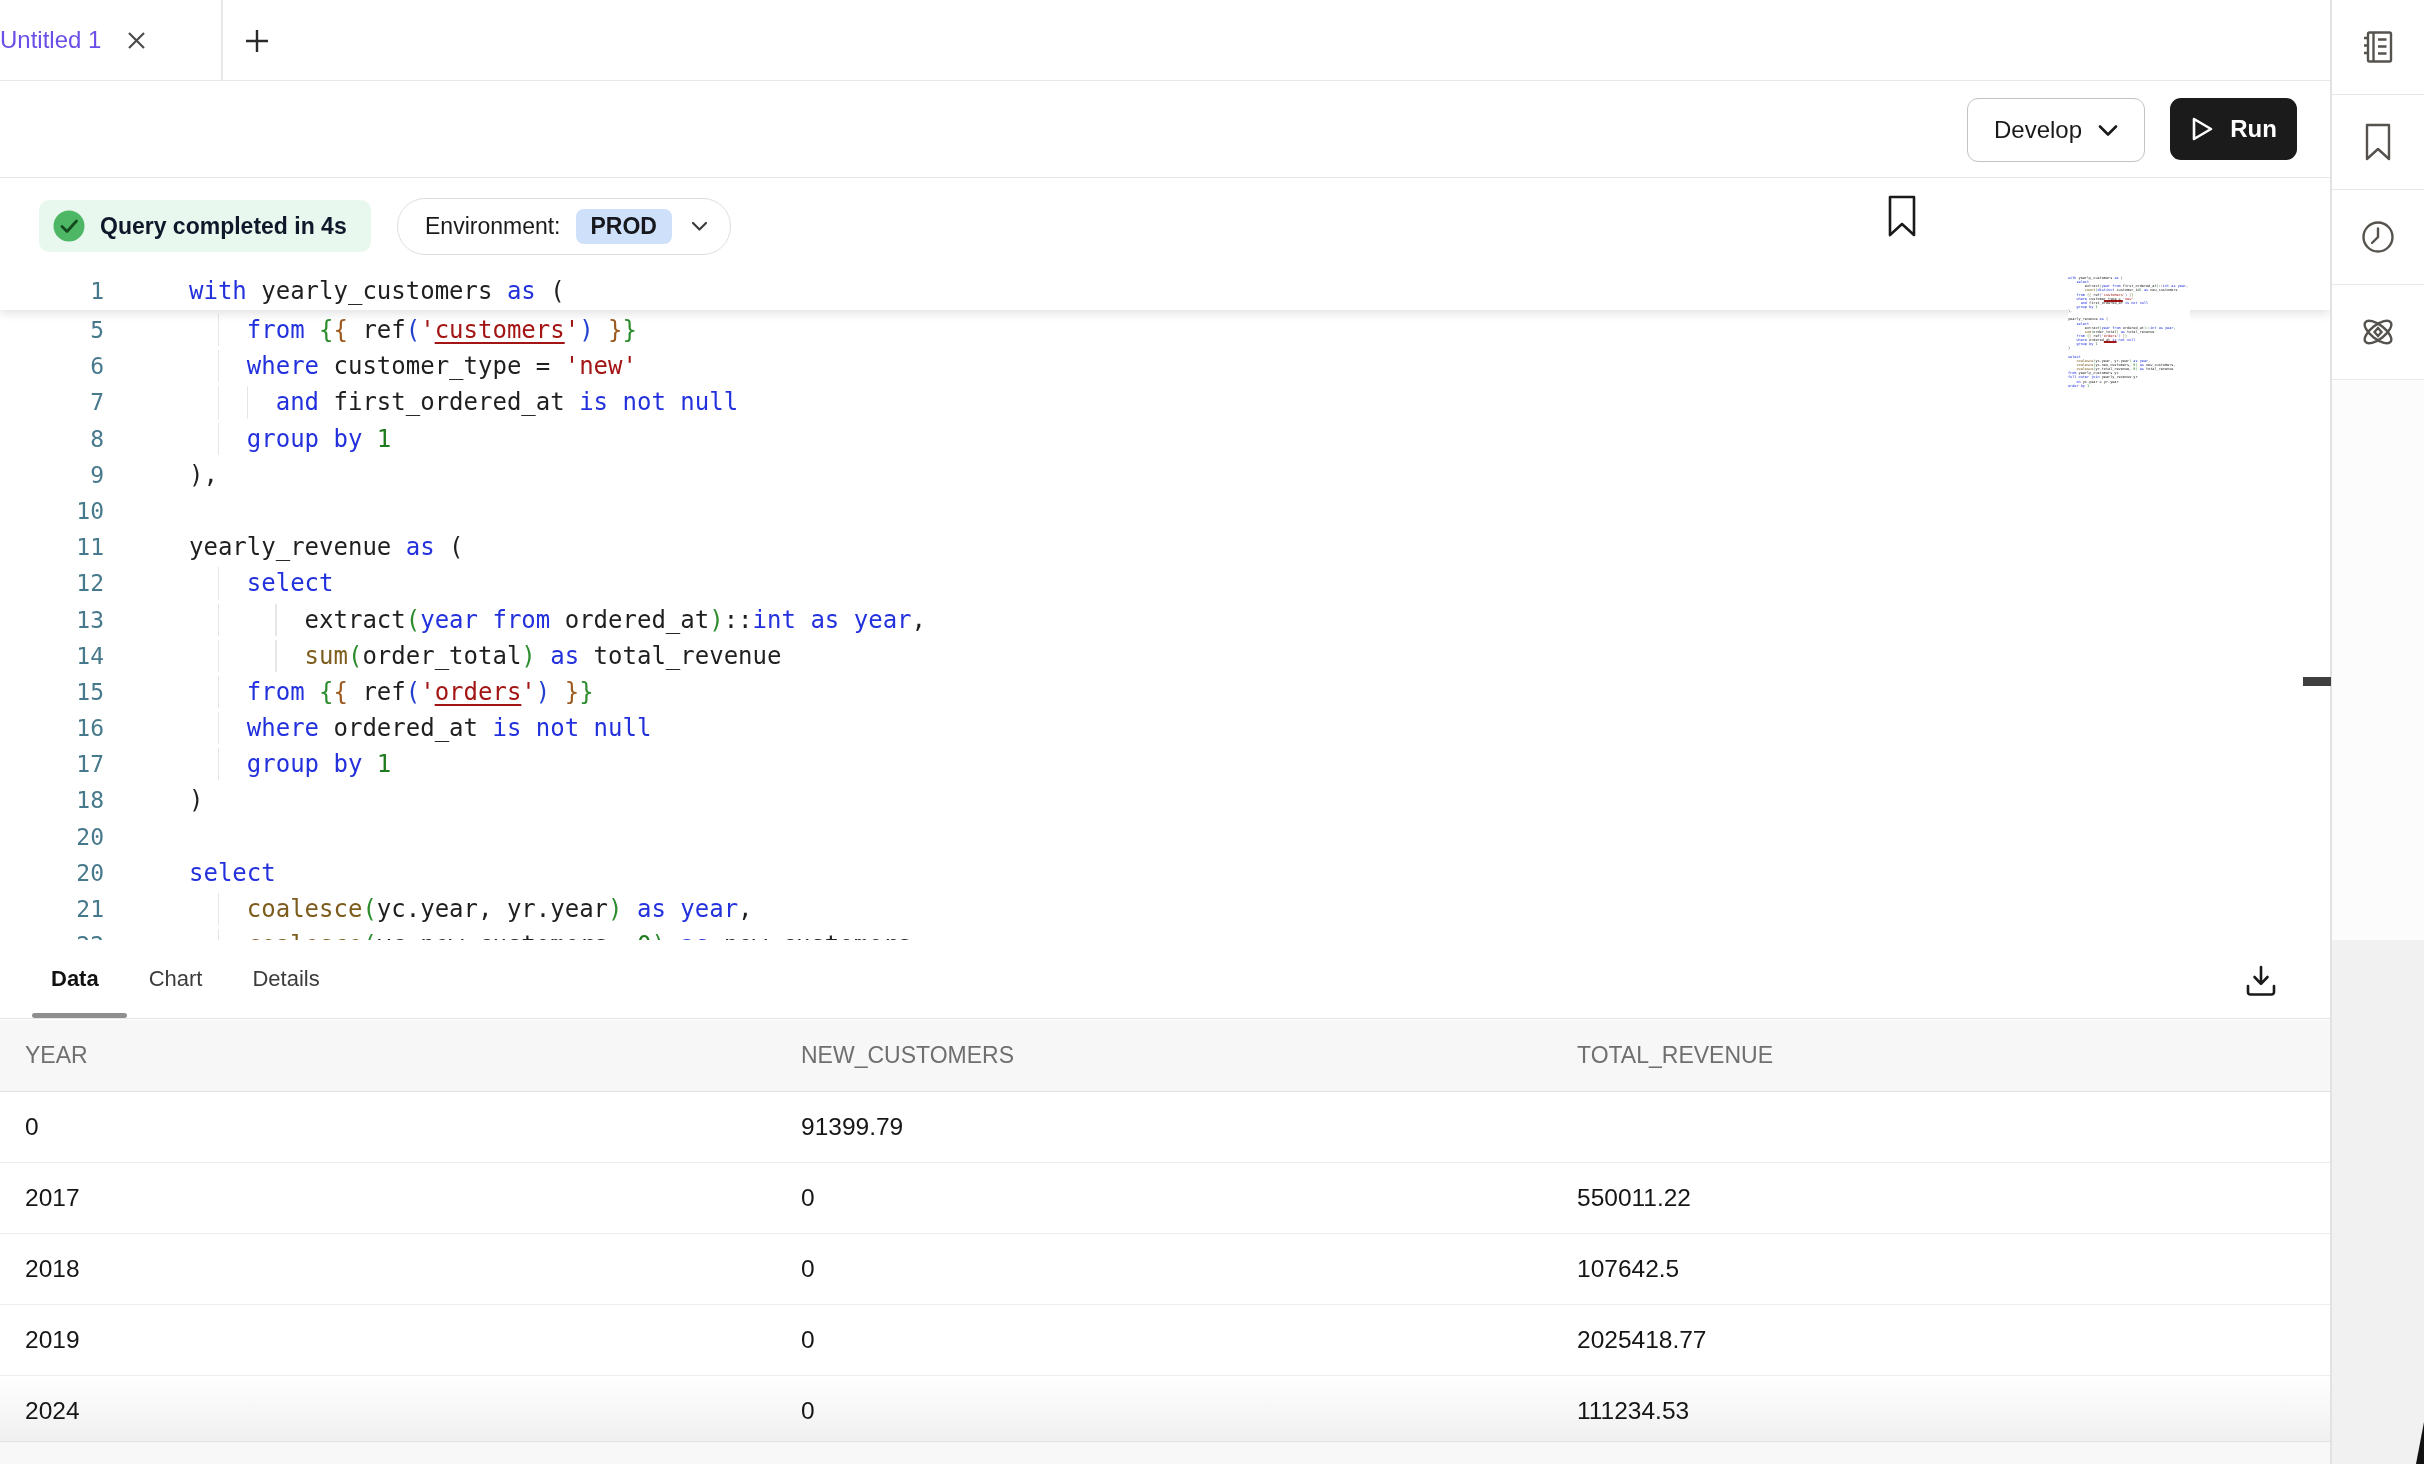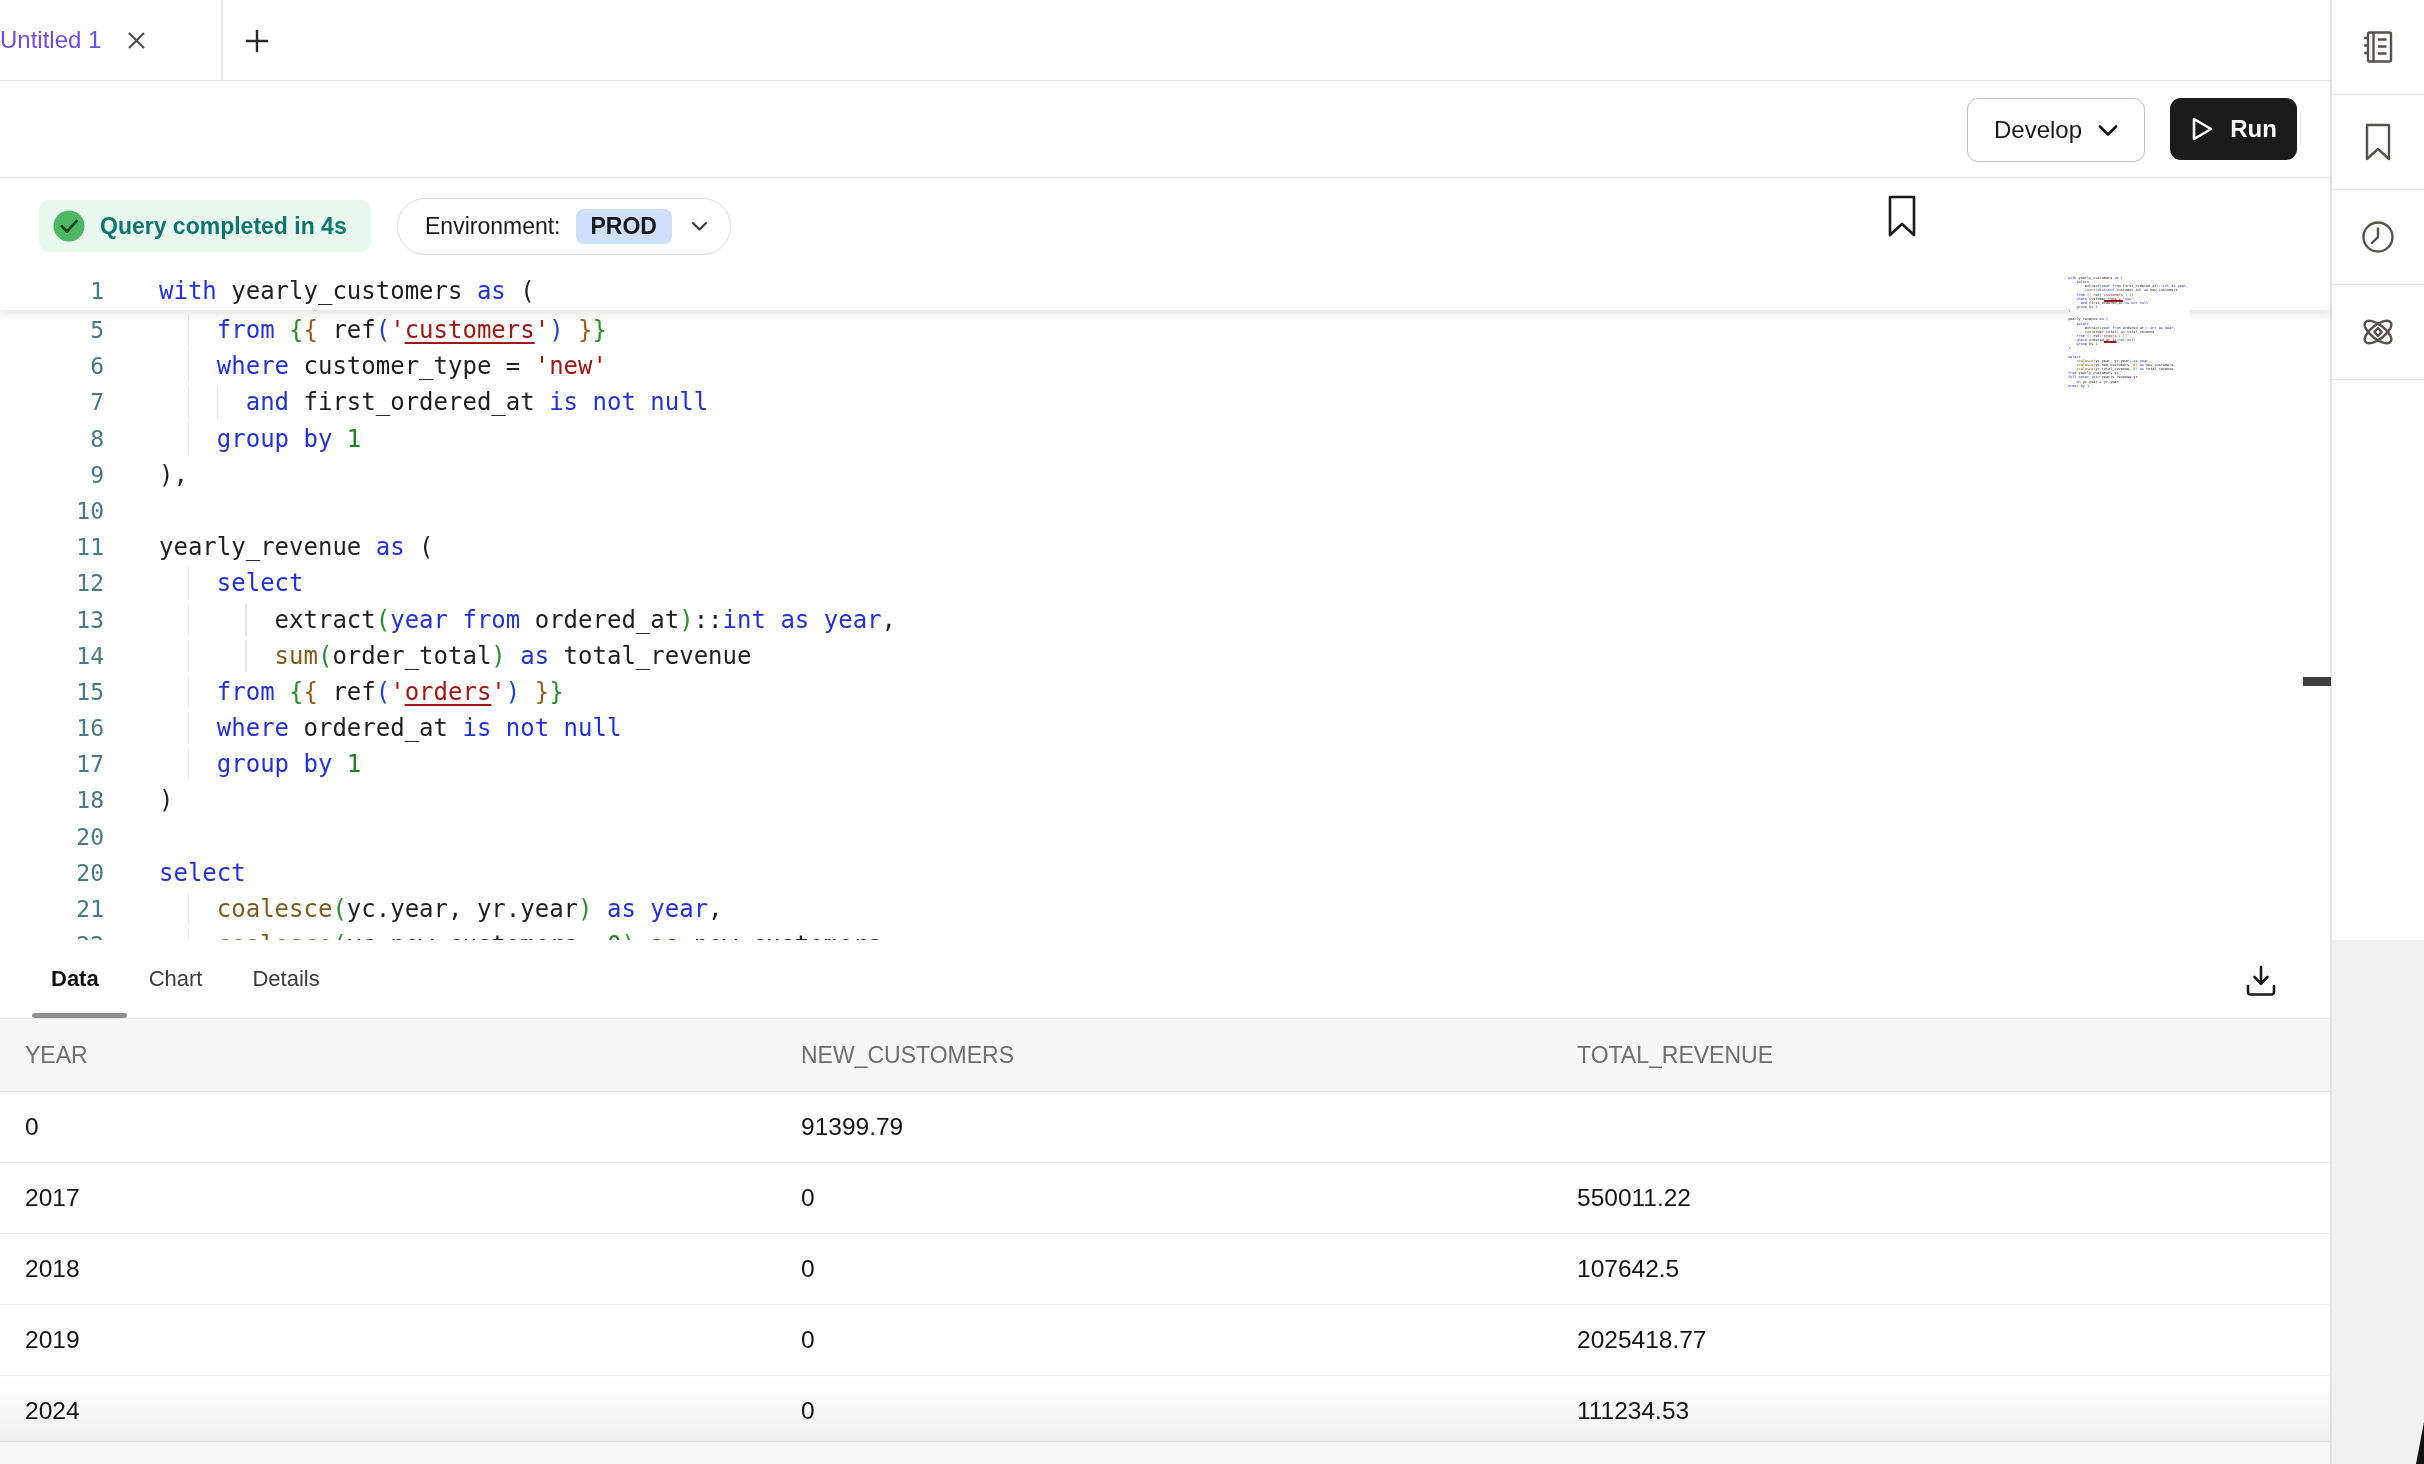--- a/index.html
+++ b/index.html
@@ -15,34 +15,34 @@
   
   .toolbar{position:absolute;left:0;top:81px;width:2330px;height:96px;border-bottom:1.5px solid #e8e8e8;background:#fff;}
   .bm-btn{position:absolute;left:1884px;top:112px;width:40px;height:48px;}
   .develop-btn{position:absolute;left:1967px;top:17px;width:176px;height:62px;border:1.6px solid #c3c3c3;border-radius:11px;
       background:#fff;display:flex;align-items:center;justify-content:center;gap:16px;font-size:24px;color:#1a1a1a;}
   .run-btn{position:absolute;left:2170px;top:17px;width:127px;height:62px;border-radius:11px;background:#1b1b1b;color:#fff;
       display:flex;align-items:center;justify-content:center;gap:15px;font-size:24px;font-weight:600;}
   
   .status-badge{position:absolute;left:39px;top:200px;height:52px;background:#e9f8ee;border-radius:10px;
       display:flex;align-items:center;padding:0 24px 0 12px;gap:13px;}
-  .status-badge .stext{font-size:23px;font-weight:600;color:#0f766e;}
+  .status-badge .stext{font-size:23px;font-weight:600;color:#0f172a;}
   .env-pill{position:absolute;left:397px;top:198px;height:55px;background:#fff;border:1.6px solid #dedede;border-radius:28px;
       display:flex;align-items:center;padding:0 22px 0 27px;gap:0;}
   .env-pill .elabel{font-size:23px;color:#1a1a1a;}
   .env-chip{margin-left:15px;background:#cfe0fa;border-radius:8px;padding:4px 15px;font-size:23px;font-weight:600;color:#16181d;}
   .env-chevron{margin-left:19px;}
   
   .editor{position:absolute;left:0;top:273px;width:2330px;height:667px;overflow:hidden;background:#fff;}
   .sticky-row{position:absolute;left:0;top:0;width:100%;height:37px;background:#fff;z-index:3;
       box-shadow:0 4px 9px rgba(0,0,0,0.11);display:flex;}
   .ed-body{position:absolute;left:0;top:39px;width:100%;}
   .ed-row{display:flex;height:36.2px;line-height:36.2px;font-family:"DejaVu Sans Mono",monospace;font-size:24px;white-space:pre;}
   .ed-ln{width:104px;text-align:right;flex:none;color:#47798c;font-size:23px;}
-  .ed-code{margin-left:55px;position:relative;color:#1f1f1f;}
+  .ed-code{margin-left:85px;position:relative;color:#1f1f1f;}
   .guide{position:absolute;top:2px;bottom:2px;width:1.3px;background:#e6e6e6;}
   .tk-k{color:#2331dd}.tk-t{color:#1f1f1f}.tk-s{color:#a31515}
   .tk-sl{color:#a31515;text-decoration:underline;text-underline-offset:4px;text-decoration-thickness:2px;}
   .tk-g{color:#2d8c2d}.tk-br{color:#9d5a20}.tk-bl{color:#2040d0}.tk-f{color:#7d5c1e}.tk-n{color:#1e7b1e}
   
   .minimap{position:absolute;left:2068px;top:276px;width:122px;height:114px;z-index:5;background:#fff;overflow:hidden;}
   .mm-line{height:4.15px;line-height:4.15px;font-size:3.5px;font-family:"DejaVu Sans Mono",monospace;white-space:pre;}
   .scroll-thumb{position:absolute;left:2303px;top:677px;width:28px;height:9px;background:#3f3f3f;z-index:6;}
   
   .panel{position:absolute;left:0;top:940px;width:2330px;height:524px;background:#fff;}

